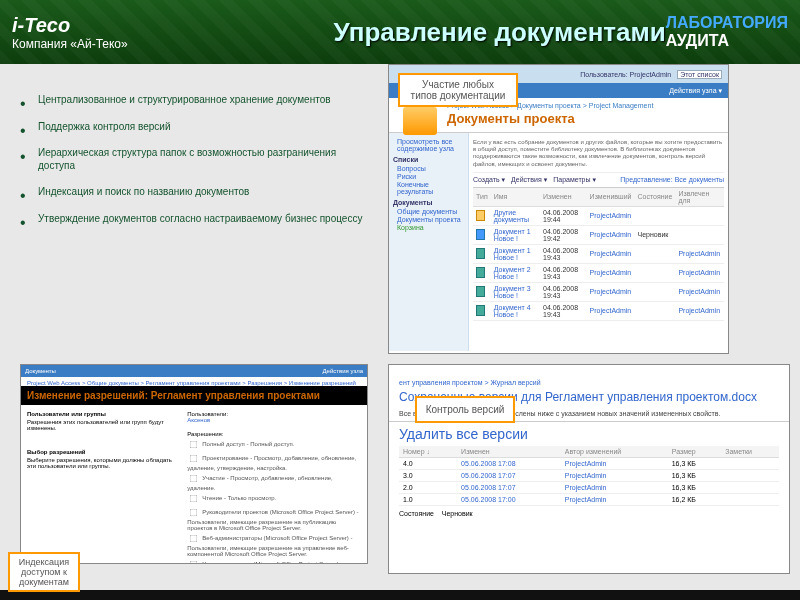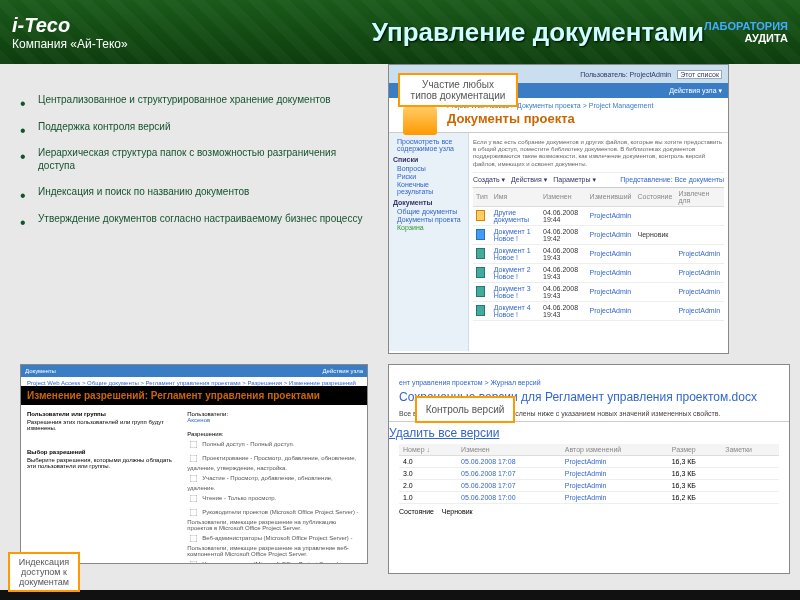--- a/index.html
+++ b/index.html
@@ -3,21 +3,21 @@
 <meta charset="utf-8">
 <style>
   * { box-sizing: border-box; margin: 0; padding: 0; }
   body { width: 800px; height: 600px; font-family: Arial, sans-serif; overflow: hidden; background: #333; position: relative; }
   
   .header { height: 64px; background: linear-gradient(#1a5a1a, #0d3d0d); display: flex; align-items: center; padding: 0 12px; position: relative; }
   .header::before { content: ''; position: absolute; inset: 0; background-image: repeating-linear-gradient(45deg, rgba(255,255,255,0.03) 0 10px, transparent 10px 20px); }
   .logo-left { color: #fff; font-size: 20px; font-style: italic; font-weight: bold; z-index: 1; }
   .logo-left .sub { font-size: 12px; font-style: normal; font-weight: normal; display: block; }
   .title { flex: 1; text-align: right; color: #cff; font-size: 26px; font-weight: bold; text-shadow: 1px 1px 2px #000; z-index: 1; }
-  .logo-right { color: #fff; font-size: 11px; font-weight: bold; z-index: 1; text-align: right; }
+  .logo-right { color: #fff; font-size: 16px; font-weight: bold; z-index: 1; text-align: left; }
   .logo-right .blue { color: #4af; }
   
   .body { position: absolute; top: 64px; left: 0; right: 0; bottom: 10px; background: #e8e8e8; }
   
   .left-col { position: absolute; left: 20px; top: 30px; width: 345px; }
   .bullets { list-style: none; }
   .bullets li { font-size: 10px; color: #14532d; margin-bottom: 14px; padding-left: 18px; position: relative; line-height: 1.25; }
   .bullets li::before { content: '•'; position: absolute; left: 0; font-size: 16px; }
   
   .callout { position: absolute; border: 2px solid #f90; background: #fff; font-size: 10px; color: #555; text-align: center; padding: 4px 8px; z-index: 10; }
@@ -52,21 +52,21 @@
   table.docs td { padding: 2px 3px; border-bottom: 1px solid #eee; color: #333; }
   table.docs td.link { color: #36c; }
   table.docs td.ic { width: 14px; }
   .ic-doc { display: inline-block; width: 9px; height: 11px; background: #4a9; border: 1px solid #277; }
   .ic-doc.blue { background: #49f; border-color: #27a; }
   .ic-doc.fold { background: #fc6; border-color: #c80; }
   
   .ver-crumb { font-size: 7px; color: #36c; padding: 14px 6px 2px 10px; }
   .ver-title { color: #36c; font-size: 12px; padding: 2px 10px 6px; }
   .ver-hint { font-size: 7px; color: #444; padding: 0 10px 4px; border-bottom: 1px solid #ccc; }
-  .ver-del { color: #36c; font-size: 12px; padding: 4px 0; text-decoration: underline; }
+  .ver-del { color: #36c; font-size: 14px; padding: 4px 10px; }
   table.ver { width: calc(100% - 20px); margin: 0 10px; border-collapse: collapse; font-size: 7px; }
   table.ver th { text-align: left; color: #888; font-weight: normal; border-bottom: 1px solid #ddd; padding: 2px 4px; background: #f4f4f4; }
   table.ver td { padding: 2px 4px; border-bottom: 1px solid #eee; }
   table.ver td.link { color: #36c; }
   .state { padding: 4px 10px; font-size: 7px; }
   
   .perm-top { background: #3b7dc4; color: #fff; height: 12px; display: flex; align-items: center; padding: 0 4px; font-size: 6px; justify-content: space-between; }
   .perm-crumb { font-size: 6px; color: #36c; padding: 3px 6px 0; }
   .perm-title { background: #000000; color: #c60; font-size: 10px; font-weight: bold; padding: 4px 6px; }
   .perm-body { display: flex; padding: 6px; gap: 10px; font-size: 6px; }

